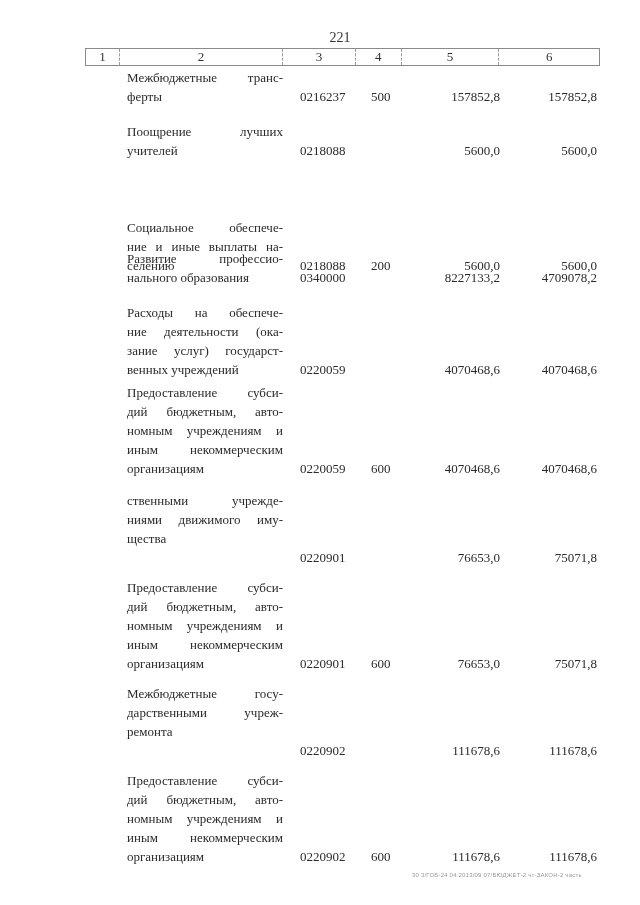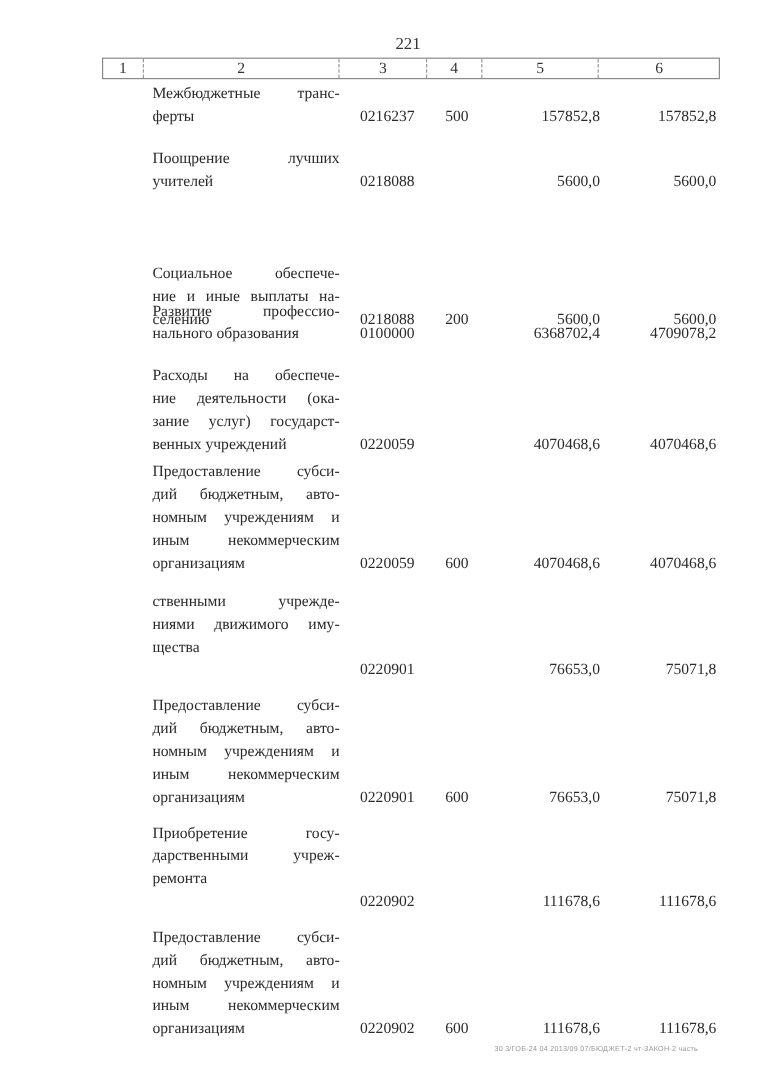--- a/index.html
+++ b/index.html
@@ -71,23 +71,23 @@
       <div class="v code">0218088</div>
       <div class="v type">200</div>
       <div class="v a5">5600,0</div>
       <div class="v a6">5600,0</div>
     </div>
     <div class="row" style="top: 249px; height: 38px;">
       <div class="desc">
         <span>Развитие профессио-</span>
         <span class="last">нального образования</span>
       </div>
-      <div class="v code">0100000</div>
+      <div class="v code">0340000</div>
       <div class="v type"></div>
-      <div class="v a5">6368702,4</div>
+      <div class="v a5">8227133,2</div>
       <div class="v a6">4709078,2</div>
     </div>
     <div class="row" style="top: 303px; height: 76px;">
       <div class="desc">
         <span>Расходы на обеспече-</span>
         <span>ние деятельности (ока-</span>
         <span>зание услуг) государст-</span>
         <span class="last">венных учреждений</span>
       </div>
       <div class="v code">0220059</div>
@@ -127,21 +127,21 @@
         <span>иным некоммерческим</span>
         <span class="last">организациям</span>
       </div>
       <div class="v code">0220901</div>
       <div class="v type">600</div>
       <div class="v a5">76653,0</div>
       <div class="v a6">75071,8</div>
     </div>
     <div class="row" style="top: 684px; height: 76px;">
       <div class="desc">
-        <span>Приобретение госу-</span>
+        <span>Межбюджетные госу-</span>
         <span>дарственными учреж-</span>
         <span class="last">ремонта</span>
       </div>
       <div class="v code">0220902</div>
       <div class="v type"></div>
       <div class="v a5">111678,6</div>
       <div class="v a6">111678,6</div>
     </div>
     <div class="row" style="top: 771px; height: 95px;">
       <div class="desc">

